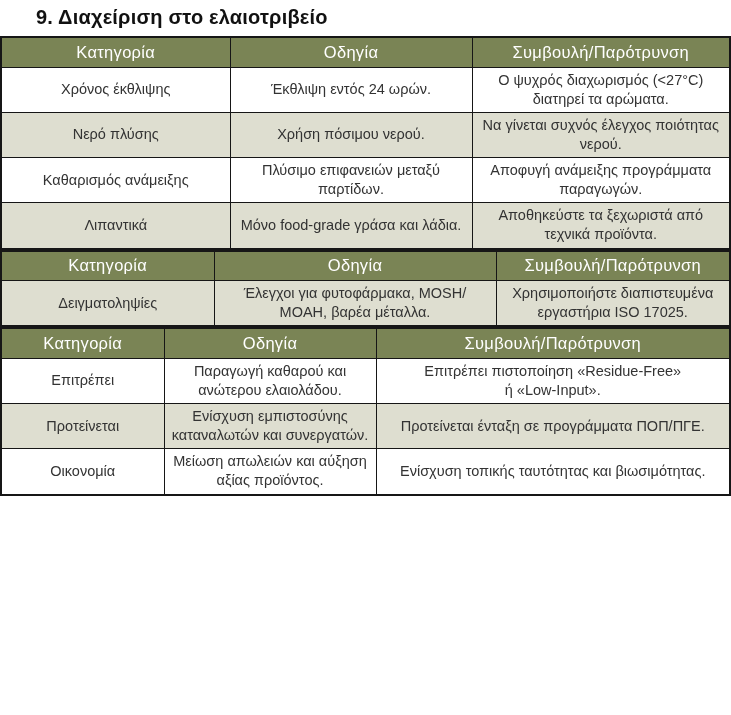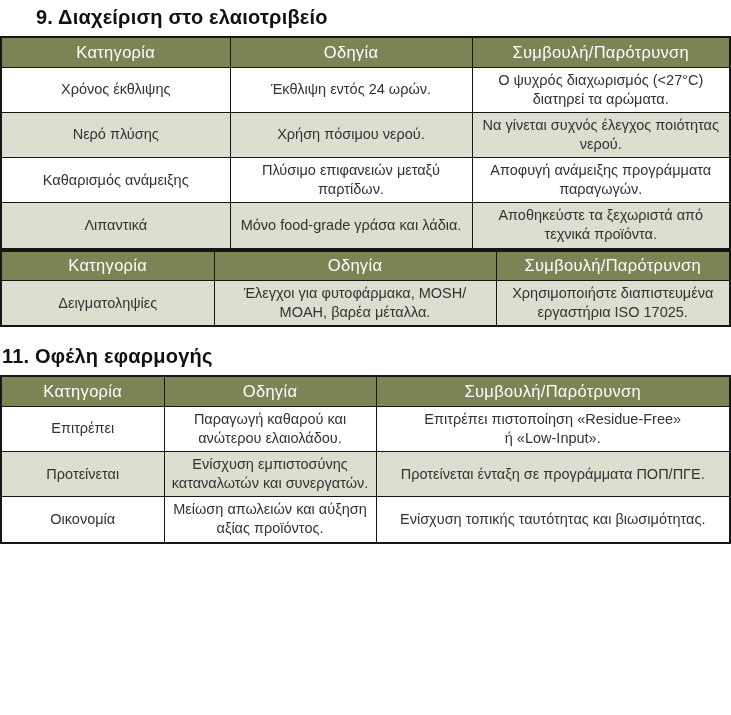--- a/index.html
+++ b/index.html
@@ -132,21 +132,20 @@
           <td>Έλεγχοι για φυτοφάρμακα, MOSH/
 MOAH, βαρέα μέταλλα.</td>
           <td>Χρησιμοποιήστε διαπιστευμένα
 εργαστήρια ISO 17025.</td>
         </tr>
       </tbody>
     </table>
   </section>
 
   <section>
-    <div class="sec-title">11. Οφέλη εφαρμογής</div>
     <table class="t t3">
       <colgroup>
           <col class="c1">
           <col class="c2">
           <col class="c3">
         </colgroup>
       <thead>
         <tr>
           <th>Κατηγορία</th>
           <th>Οδηγία</th>

